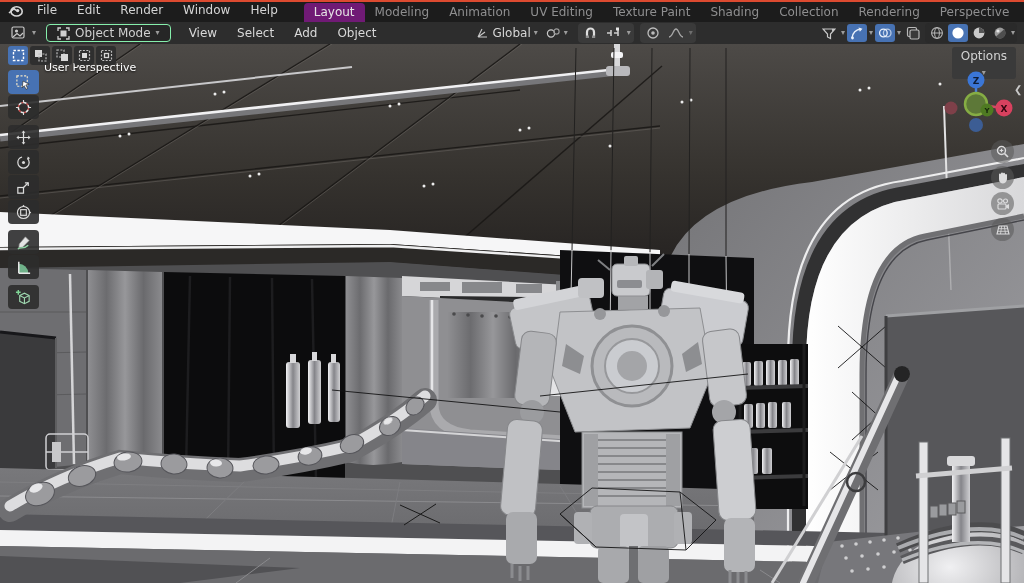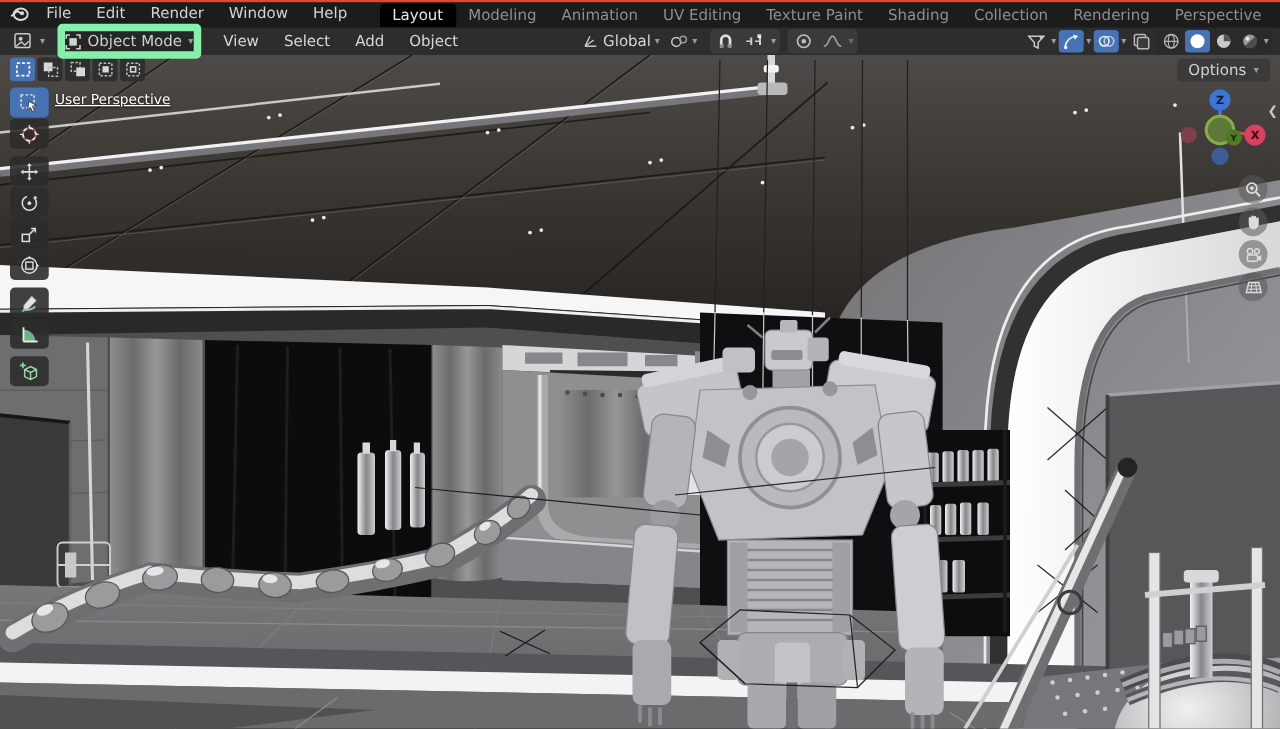--- a/index.html
+++ b/index.html
@@ -6,47 +6,47 @@
   body{width:1024px;height:583px;overflow:hidden;position:relative;
        font-family:"DejaVu Sans","Liberation Sans",sans-serif;font-size:12px;color:#cfcfcf;
        -webkit-font-smoothing:antialiased;}
   .topline{height:2px;background:#dc4a30;}
   
   .menubar{height:20px;background:#1c1c1c;display:flex;align-items:flex-start;padding:0 8px;}
   .logo{width:20px;height:16px;display:flex;align-items:center;justify-content:center;margin-right:4px;}
   .menu-item{padding:1px 10px;color:#d4d4d4;border-radius:3px;cursor:default;}
   .tabs{display:flex;align-items:flex-end;margin-left:16px;height:20px;}
   .tab{padding:2px 10px 3px;color:#8f8f90;border-radius:4px 4px 0 0;white-space:nowrap;}
-  .tab.active{background:#000000;color:#e6e6e6;}
+  .tab.active{background:#701a75;color:#e6e6e6;}
   
   .vheader{height:22px;background:#2d2d2d;display:flex;align-items:center;padding:0 7px;position:relative;z-index:6;}
   .hbtn{display:flex;align-items:center;gap:3px;padding:1px 4px;border-radius:3px;color:#d6d6d6;}
   .chev{font-size:8px;color:#9c9c9c;line-height:1;}
-  .mode-btn{background:#262626;border:6px solid #86efac;border-radius:4px;padding:1px 0;display:flex;gap:5px;align-items:center;margin-left:6px;}
+  .mode-btn{background:#262626;border:1px solid #86efac;border-radius:4px;padding:1px 10px;display:flex;gap:5px;align-items:center;margin-left:6px;}
   .hmenu{padding:1px 10px;color:#d8d8d8;}
   .grp{display:flex;align-items:center;background:#3a3a3a;border-radius:4px;padding:1px 3px;gap:3px;margin-left:6px;}
   .iconbox{width:20px;height:18px;display:flex;align-items:center;justify-content:center;border-radius:3px;}
   .iconbox.blue{background:#4772b3;}
   .shadegrp{display:flex;align-items:center;background:#2a2a2a;border-radius:4px;padding:1px 2px;gap:1px;}
   
   .viewport{position:absolute;top:44px;left:0;width:1024px;height:539px;background:#232323;}
   .scene{position:absolute;top:0;left:0;}
   
   .tsleft{position:absolute;top:2px;left:8px;display:flex;gap:2px;z-index:5;}
   .tsicon{width:20px;height:19px;border-radius:3px;background:#2f2f2f;display:flex;align-items:center;justify-content:center;}
   .tsicon.active{background:#4772b3;}
-  .options-btn{position:absolute;top:3px;right:8px;background:#3a3a3a;border-radius:3px;padding:2px 9px;color:#d2d2d2;display:flex;gap:6px;align-items:center;z-index:5;}
+  .options-btn{position:absolute;top:3px;right:8px;background:#3a3a3a;border-radius:3px;padding:2px 9px;color:#d2d2d2;display:flex;gap:6px;align-items:center;z-index:5;flex-direction:column;}
   
   .ltoolbar{position:absolute;top:26px;left:8px;display:flex;flex-direction:column;gap:1px;z-index:5;}
   .tool{width:31px;height:24px;background:#2c2c2cE6;border-radius:4px;display:flex;align-items:center;justify-content:center;}
   .tool.active{background:#4772b3;}
   .tgap{height:4px;}
   
-  .vptext{position:absolute;top:28px;left:44px;z-index:4;line-height:15px;font-size:11px;
-          color:#fff;text-shadow:0 1px 2px rgba(0,0,0,.8);text-decoration:underline;}
+  .vptext{position:absolute;top:16px;left:44px;z-index:4;line-height:15px;font-size:11px;
+          color:#fff;text-shadow:0 1px 2px rgba(0,0,0,.8);}
   .vptext .l2{color:#e3e3e3;font-size:11px;}
   
   .gizmo{position:absolute;left:942px;top:22px;z-index:5;}
   .navcol{position:absolute;left:991px;top:96px;display:flex;flex-direction:column;gap:3px;z-index:5;}
   .navbtn{width:23px;height:23px;border-radius:50%;background:rgba(90,90,90,.55);display:flex;align-items:center;justify-content:center;}
   .sbchev{position:absolute;left:1014px;top:40px;color:#c9c9c9;font-size:10px;z-index:5;}
 </style>
 </head>
 <body>
 

